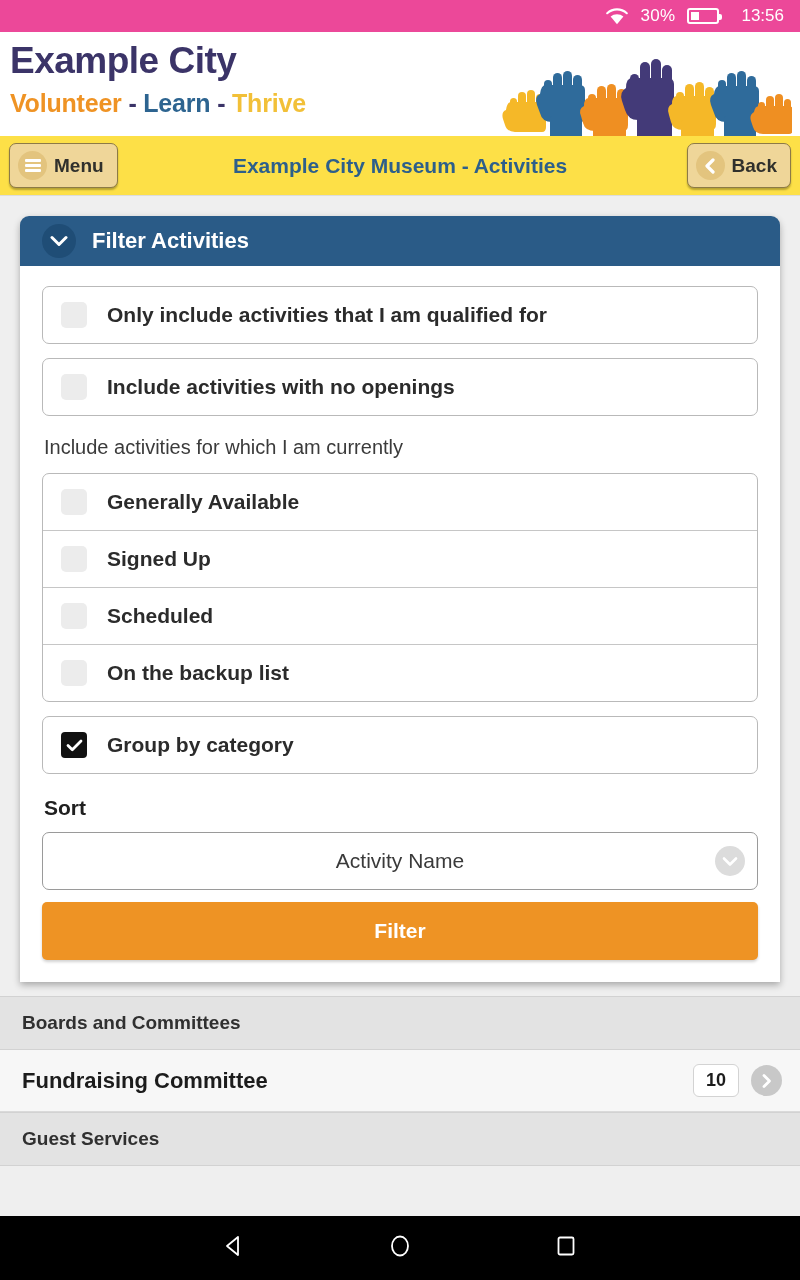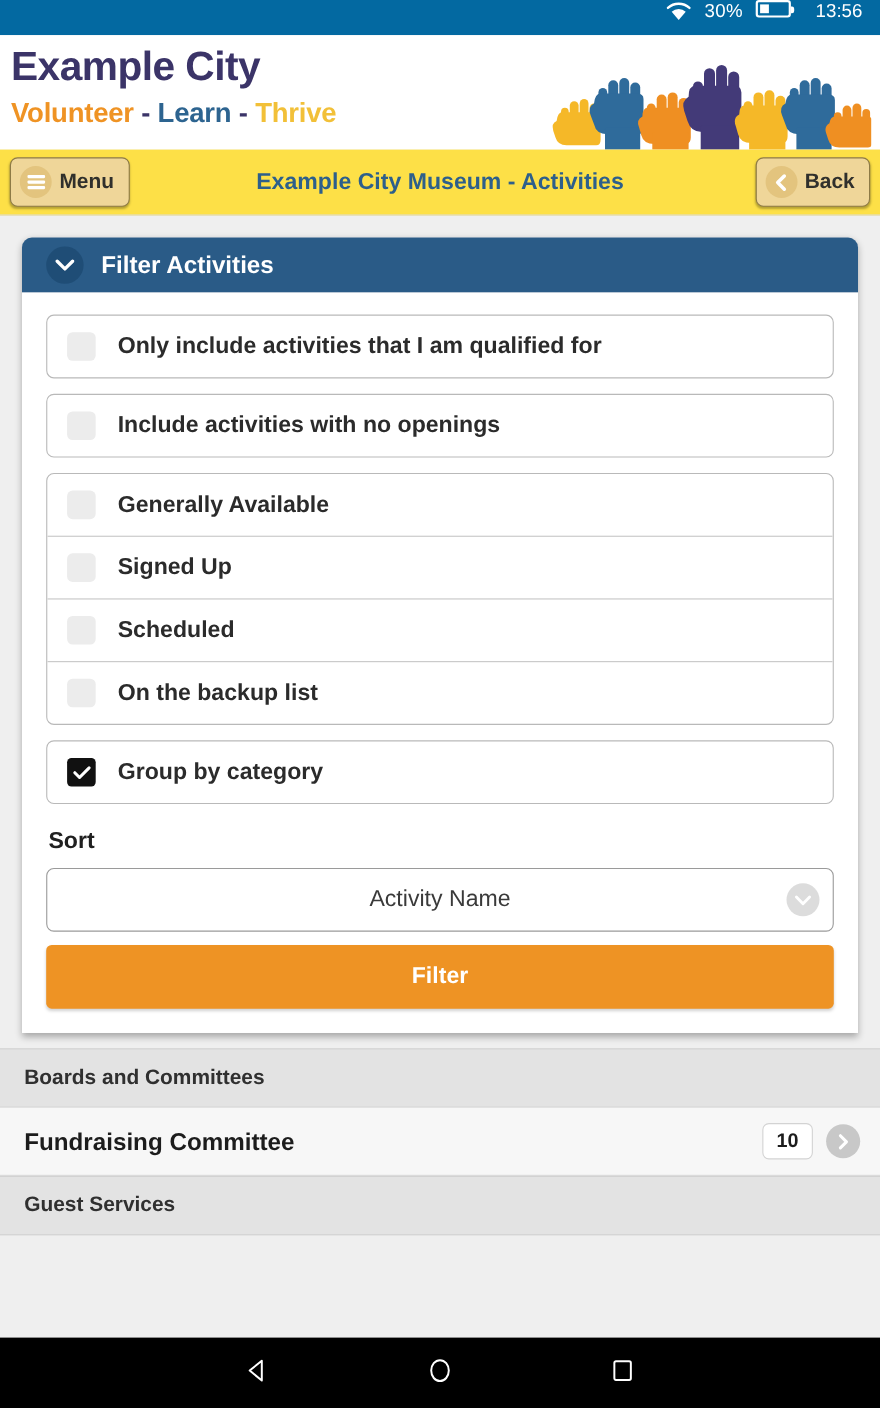--- a/index.html
+++ b/index.html
@@ -6,22 +6,22 @@
   html, body {
     width:800px; height:1280px;
     font-family:"Liberation Sans", sans-serif;
     background:#f0f0f0;
     overflow:hidden;
   }
   .screen { position:relative; width:800px; height:1280px; background:#efefef; }
 
   
   .statusbar {
-    height:32px; background:#0369a1; color:#fff;
-    display:flex; align-items:flex-start; justify-content:flex-end;
+    height:32px; background:#ec4899; color:#fff;
+    display:flex; align-items:center; justify-content:flex-end;
     gap:12px; padding:0 16px; font-size:17px;
   }
   .sb-wifi { width:24px; height:20px; position:relative; display:block; }
   .sb-batt {
     width:32px; height:16px; border:2px solid #fff; border-radius:3px;
     position:relative; display:inline-block;
   }
   .sb-batt::after {
     content:""; position:absolute; right:-5px; top:4px;
     width:3px; height:6px; background:#fff; border-radius:0 2px 2px 0;
@@ -301,20 +301,21 @@
         </div>
       </div>
 
       <div class="cb-card">
         <div class="cb-row">
           <span class="cbx"></span>
           <span class="cb-label">Include activities with no openings</span>
         </div>
       </div>
 
+      <div class="subhead">Include activities for which I am currently</div>
 
       <div class="cb-card cb-group">
         <div class="cb-row">
           <span class="cbx"></span>
           <span class="cb-label">Generally Available</span>
         </div>
         <div class="cb-row">
           <span class="cbx"></span>
           <span class="cb-label">Signed Up</span>
         </div>

